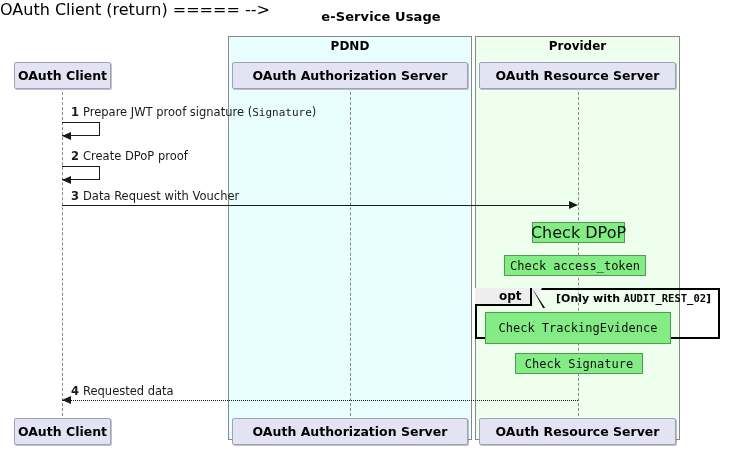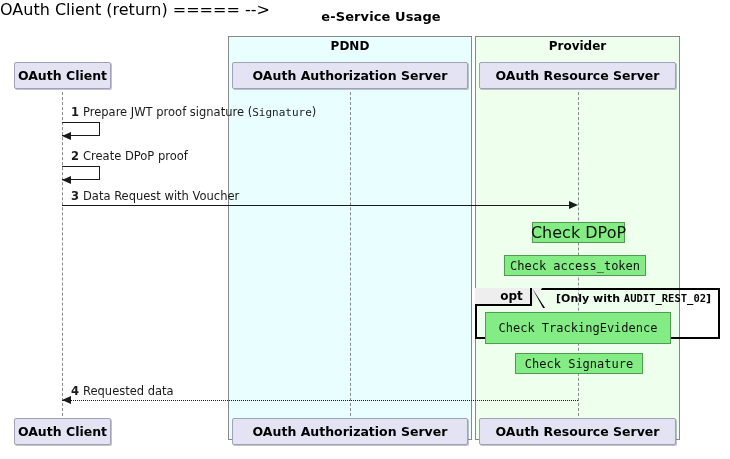--- a/index.html
+++ b/index.html
@@ -154,25 +154,24 @@
   }
   .frame-tab {
     position: absolute;
     box-sizing: border-box;
     background: #eeeeee;
     border-right: 2px solid #000000;
     border-bottom: 2px solid #000000;
     height: 18px;
     display: flex;
     align-items: center;
-    padding-left: 18px;
+    padding-left: 24px;
     font-size: 12px;
     font-weight: bold;
     color: #000000;
-    justify-content: center;
   }
   .frame-tab-corner {
     position: absolute;
     width: 0;
     height: 0;
   }
   .frame-cond {
     position: absolute;
     font-size: 11px;
     font-weight: bold;

